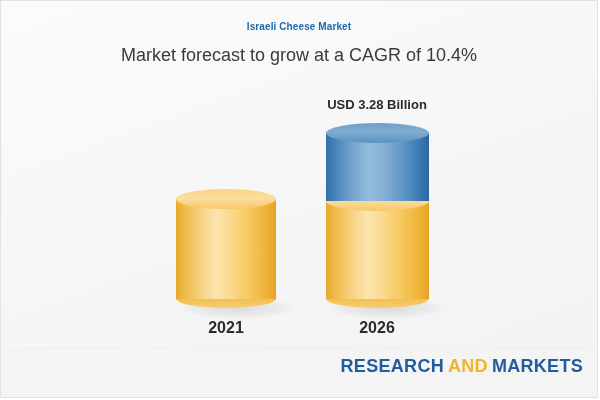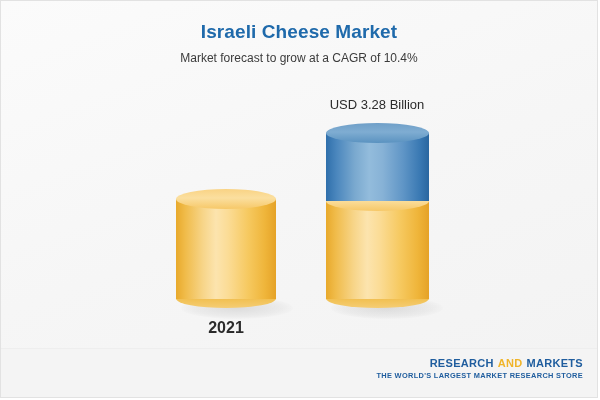--- a/index.html
+++ b/index.html
@@ -29,39 +29,39 @@
     right: 0;
     height: 350px;
     background: linear-gradient(160deg, #fbfbfb 0%, #f6f6f6 55%, #f3f3f3 100%);
   }
   .title {
     position: absolute;
     top: 20px;
     left: 0;
     width: 100%;
     text-align: center;
-    font-size: 19px;
+    font-size: 10px;
     font-weight: bold;
     color: #1f6aab;
     letter-spacing: 0.1px;
   }
   .subtitle {
     position: absolute;
-    top: 50px;
+    top: 44px;
     left: 0;
     width: 100%;
     text-align: center;
-    font-size: 12px;
+    font-size: 18px;
     color: #3b3b3b;
   }
   .bar-label {
     position: absolute;
     text-align: center;
     font-size: 13px;
-    font-weight: normal;
+    font-weight: bold;
     color: #2b2b2b;
     white-space: nowrap;
   }
   .cat-label {
     position: absolute;
     text-align: center;
     font-size: 16px;
     font-weight: bold;
     color: #2b2b2b;
     white-space: nowrap;
@@ -131,21 +131,21 @@
     font-size: 10.5px;
     color: #8a8a8a;
   }
   .logo {
     position: absolute;
     right: 14px;
     top: 8px;
     text-align: right;
   }
   .logo-main {
-    font-size: 11px;
+    font-size: 18px;
     font-weight: bold;
     color: #1f5d9e;
     letter-spacing: 0.3px;
     line-height: 1.1;
   }
   .logo-and {
     color: #f0b429;
   }
   .logo-tag {
     font-size: 7.4px;
@@ -181,23 +181,23 @@
     <div class="shadow" style="left:330px; top:296px; width:112px; height:22px;"></div>
 
     <div class="cyl" style="left:325px; top:122px; width:103px; height:186px;">
       <div class="cyl-bottom yellow-bottom" style="top:166px; height:19px;"></div>
       <div class="cyl-body yellow-body" style="top:78px; height:98px;"></div>
       <div class="cyl-top yellow-top" style="top:68px; height:20px;"></div>
       <div class="cyl-body blue-body" style="top:10px; height:68px;"></div>
       <div class="cyl-top blue-top" style="top:0px; height:20px;"></div>
     </div>
 
+    <div class="cat-label" style="left:276px; top:318px; width:200px;">2026</div>
 
   </div>
 
   <div class="footer">
     <div class="logo">
       <div class="logo-main"><span>RESEARCH</span><span class="logo-and" style="margin:0 4px;">AND</span><span>MARKETS</span></div>
-      <div class="logo-tag">THE WORLD'S LARGEST MARKET RESEARCH STORE</div>
     </div>
   </div>
 
 </div>
 
 </body></html>

